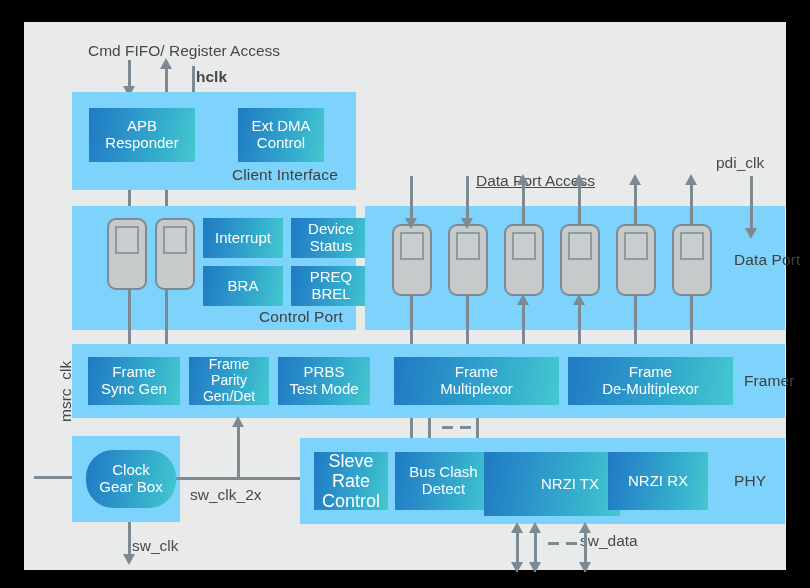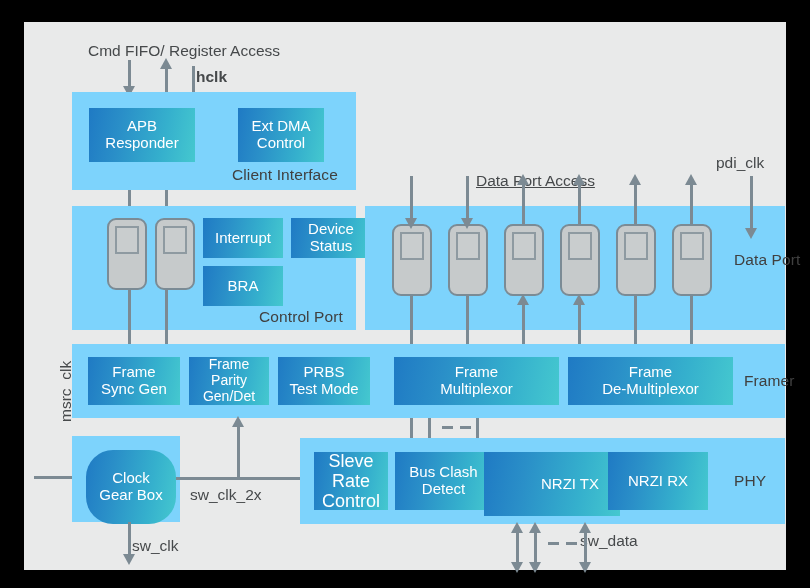--- a/index.html
+++ b/index.html
@@ -103,20 +103,26 @@
       <div>
         <span>Device</span>
         <span>Status</span>
       </div>
     </div>
     <div class="blk" style="left:131px;top:60px;width:80px;height:40px;">
       <div>
             <span>BRA</span>
           </div>
     </div>
+    <div class="blk" style="left:219px;top:60px;width:80px;height:40px;">
+      <div>
+        <span>PREQ</span>
+        <span>BREL</span>
+      </div>
+    </div>
     <div class="panel-label" style="left:187px;top:102px;">Control Port</div>
   </div>
 
   <div class="ln vl" style="left:104px;top:268px;height:62px;"></div>
   <div class="ar dn" style="left:99px;top:328px;"></div>
   <div class="ln vl" style="left:141px;top:268px;height:62px;"></div>
 
   <div class="panel" style="left:341px;top:184px;width:420px;height:124px;">
     <div class="fifo" style="left:27px;top:18px;width:40px;height:72px;"></div>
     <div class="fifo" style="left:83px;top:18px;width:40px;height:72px;"></div>
@@ -188,21 +194,21 @@
         <span>De-Multiplexor</span>
       </div>
     </div>
     <div class="panel-label" style="left:672px;top:28px;">Framer</div>
   </div>
 
   <div class="ln hl" style="left:10px;top:454px;width:48px;"></div>
   <div class="ar rt" style="left:56px;top:448px;"></div>
 
   <div class="panel" style="left:48px;top:414px;width:108px;height:86px;">
-    <div class="blk" style="left:14px;top:14px;width:90px;height:74px;border-radius:27px;">
+    <div class="blk" style="left:14px;top:14px;width:90px;height:58px;border-radius:27px;">
       <div>
         <span>Clock</span>
         <span>Gear Box</span>
       </div>
     </div>
   </div>
 
   <div class="ln hl" style="left:152px;top:455px;width:140px;"></div>
   <div class="ar rt" style="left:290px;top:449px;"></div>
   <div class="ln vl" style="left:213px;top:400px;height:56px;"></div>

